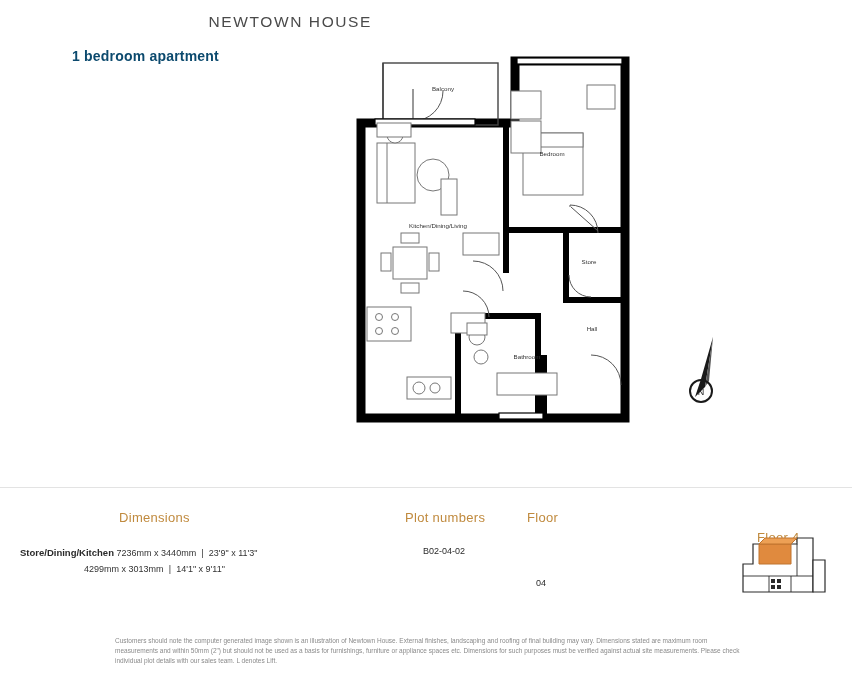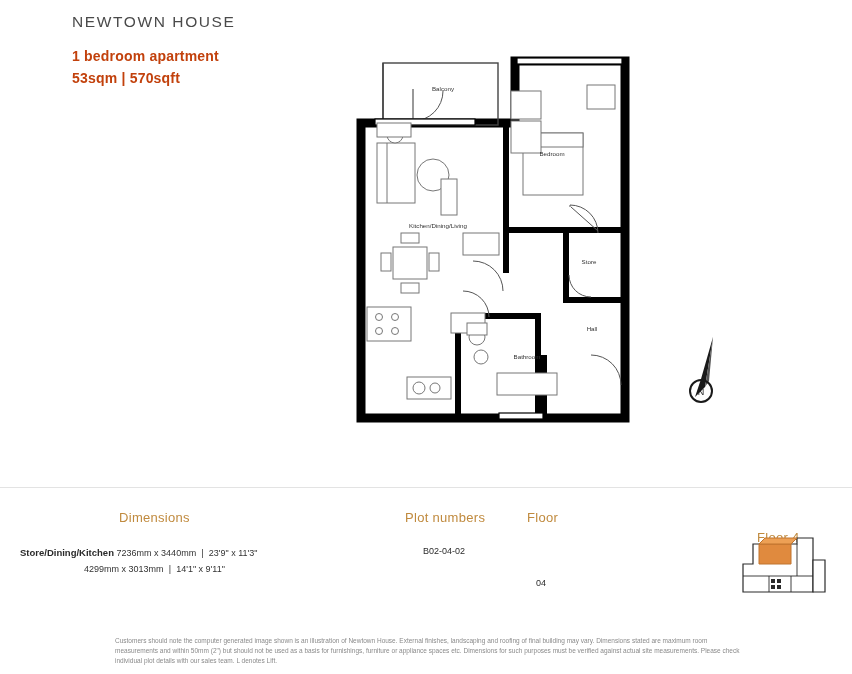--- a/index.html
+++ b/index.html
@@ -23,28 +23,29 @@
     top: 10px;
     width: 300px;
   }
   .header .title-line {
     font-family: "Liberation Sans", sans-serif;
     font-size: 15.5px;
     letter-spacing: 1.6px;
     color: #4a4a4a;
     line-height: 23px;
     font-weight: 400;
+    text-align: right;
   }
   .header .sub {
     margin-top: 12px;
   }
   .header .sub-line {
     font-size: 14px;
     font-weight: bold;
-    color: #c2410c;
+    color: #0c4a6e;
     line-height: 22px;
     letter-spacing: 0.2px;
   }
 
   
   .plan-wrap {
     position: absolute;
     left: 355px;
     top: 55px;
     width: 275px;
@@ -133,21 +134,20 @@
     text-align: left;
   }
 </style>
 </head>
 <body>
 
 <div class="header">
   <div class="title-line">NEWTOWN HOUSE</div>
   <div class="sub">
     <div class="sub-line">1 bedroom apartment</div>
-    <div class="sub-line">53sqm | 570sqft</div>
   </div>
 </div>
 
 <div class="plan-wrap">
   <svg width="275" height="370" viewBox="0 0 275 370" xmlns="http://www.w3.org/2000/svg">
     <g>
 
       <path d="M6 68 L6 363 L270 363 L270 6 L160 6 L160 68 Z" fill="none" stroke="#000000" stroke-width="9"></path>
 
       <rect x="28" y="8" width="115" height="62" fill="none" stroke="#444" stroke-width="1.4"></rect>

